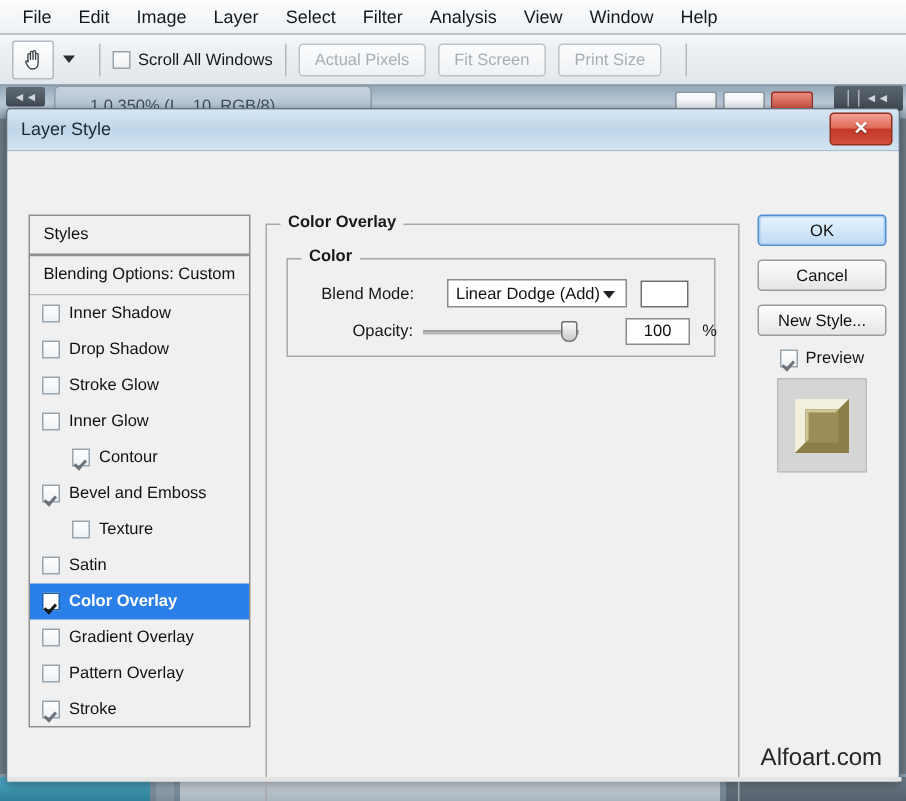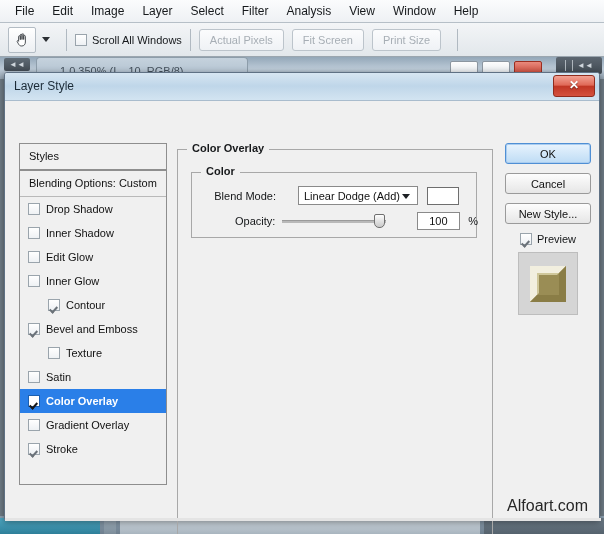--- a/index.html
+++ b/index.html
@@ -523,29 +523,29 @@
 
     <div class="dlg-body">
 
       <div class="styles-col">
         <div class="styles-head">Styles</div>
         <div class="styles-sub">Blending Options: Custom</div>
         <div class="fx-list">
 
           <div class="fx-row">
             <span class="cb"></span>
+            <span>Inner Shadow</span>
+          </div>
+          <div class="fx-row">
+            <span class="cb"></span>
             <span>Drop Shadow</span>
           </div>
           <div class="fx-row">
             <span class="cb"></span>
-            <span>Inner Shadow</span>
-          </div>
-          <div class="fx-row">
-            <span class="cb"></span>
-            <span>Edit Glow</span>
+            <span>Stroke Glow</span>
           </div>
           <div class="fx-row">
             <span class="cb"></span>
             <span>Inner Glow</span>
           </div>
           <div class="fx-row indent">
             <span class="cb checked"></span>
             <span>Contour</span>
           </div>
           <div class="fx-row">
@@ -560,20 +560,24 @@
             <span class="cb"></span>
             <span>Satin</span>
           </div>
           <div class="fx-row selected">
             <span class="cb checked"></span>
             <span>Color Overlay</span>
           </div>
           <div class="fx-row">
             <span class="cb"></span>
             <span>Gradient Overlay</span>
+          </div>
+          <div class="fx-row">
+            <span class="cb"></span>
+            <span>Pattern Overlay</span>
           </div>
           <div class="fx-row">
             <span class="cb checked"></span>
             <span>Stroke</span>
           </div>
 
         </div>
       </div>
 
       <div class="panel">

